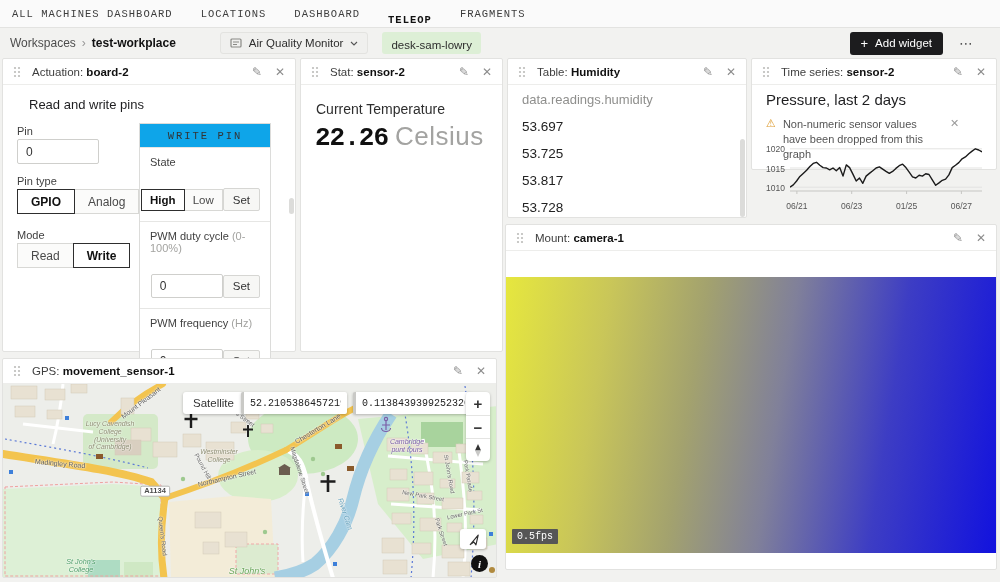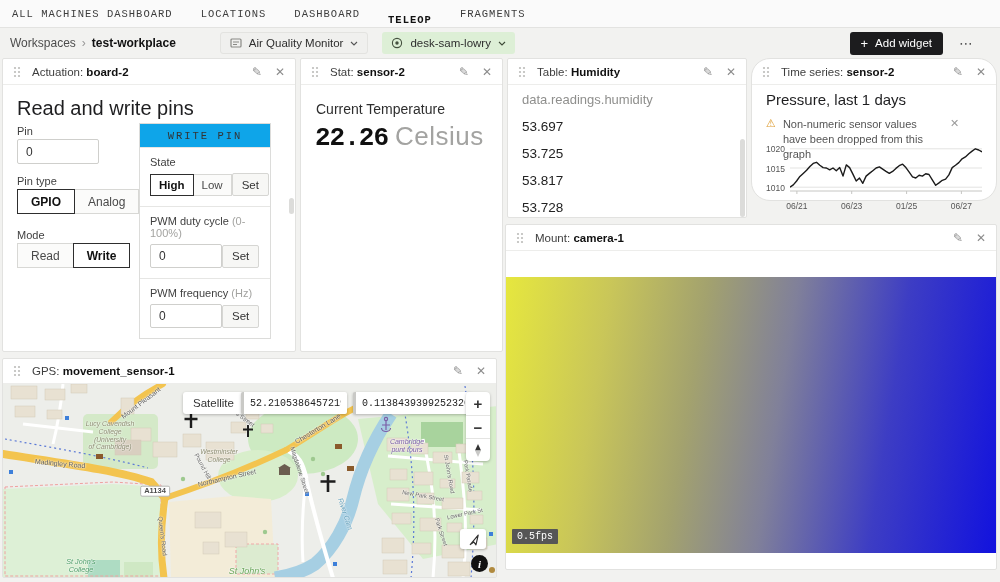--- a/index.html
+++ b/index.html
@@ -17,59 +17,59 @@
 
   
   .toolbar { position:absolute; left:0; top:28px; width:1000px; height:30px;
     display:flex; align-items:center; padding:0 14px 0 10px; }
   .crumb { font-size:12px; color:#4c4c4c; display:flex; align-items:center; gap:6px; }
   .crumb b { color:#111; }
   .crumb .sep { color:#999; }
   .selector { height:22px; display:flex; align-items:center; gap:7px; padding:0 9px;
     border-radius:3px; font-size:11.5px; color:#2e2e2e; cursor:pointer; }
   .selector.part { background:#f0f0ee; border:1px solid #e3e3e0; margin-left:44px; }
-  .selector.machine { background:#ddefd6; margin-left:14px; }
+  .selector.machine { background:#ddefd6; margin-left:14px;flex-direction:column; }
   .chev { width:8px; height:5px; }
   .addwidget { margin-left:auto; height:23px; background:#1c1c1e; color:#fff; border:none;
     border-radius:3px; font-size:11.5px; display:flex; align-items:center; gap:7px;
     padding:0 11px; cursor:pointer; font-family:"Liberation Sans",sans-serif; }
   .addwidget .plus { font-size:13px; line-height:1; }
   .overflow { color:#555; font-size:14px; margin:0 12px 0 16px; letter-spacing:1px; cursor:pointer; }
 
   
   .widget { position:absolute; background:#fff; border:1px solid #e2e2e0; border-radius:2px; }
   .whead { height:26px; display:flex; align-items:center; padding:0 10px;
     border-bottom:1px solid #ededeb; }
   .drag { margin-right:11px; cursor:grab; display:flex; }
   .wtitle { font-size:11.5px; color:#3e3e3e; }
   .wtitle b { color:#101010; }
   .whead .sp { flex:1; }
   .hicon { color:#8c8c8c; font-size:12px; margin-left:13px; cursor:pointer; line-height:1; }
 
   .vthumb { position:absolute; width:5px; background:#dcdcda; border-radius:3px; }
 
   
-  .sect-h { font-size:20px; font-weight:500; color:#1e1e20; }
+  .sect-h { font-size:13px; font-weight:500; color:#1e1e20;margin-left:12px; }
   .flabel { font-size:11px; color:#3f3f3f; }
   .flabel .hint { color:#a3a3a0; }
   .tinput { height:25px; border:1px solid #cfcfcc; border-radius:2px; background:#fff;
     font-size:12px; color:#333; padding:0 8px; width:82px; font-family:"Liberation Sans",sans-serif; }
   .seg { display:flex; }
   .seg .opt { height:25px; display:flex; align-items:center; padding:0 13px; font-size:12px;
     color:#4a4a4a; background:#fbfbfa; border:1px solid #d8d8d5; cursor:pointer; }
   .seg .opt + .opt { margin-left:-1px; }
   .seg .opt.sel { background:#fff; border:1px solid #2e2e2e; color:#111; font-weight:bold; z-index:1; }
   .setbtn { height:25px; padding:0 11px; background:#f7f7f5; border:1px solid #d6d6d3;
     border-radius:2px; font-size:11.5px; color:#333; cursor:pointer; font-family:"Liberation Sans",sans-serif; }
   .wpin { position:absolute; left:136px; top:64px; width:132px; border:1px solid #dcdcda; background:#fff; }
   .wpin-h { text-align:center; font-family:"Liberation Mono", monospace; font-size:10.5px;
     letter-spacing:2px; color:#333; padding:6px 0 5px; border-bottom:1px solid #e6e6e4; background:#0ea5e9; }
   .wpin-s { padding:8px 10px 10px; }
   .wpin-s + .wpin-s { border-top:1px solid #e6e6e4; }
-  .wrow { display:flex; align-items:center; justify-content:flex-start; margin-top:5px; }
+  .wrow { display:flex; align-items:center; justify-content:flex-end; margin-top:20px; }
   .wpin .seg .opt { padding:0 8px; height:22px; font-size:11.5px; }
   .wpin .setbtn { height:23px; padding:0 9px; }
   .wpin .tinput { width:72px; height:24px; }
 
   
   .stat-label { position:absolute; left:15px; top:42px; font-size:14px; color:#2e2e2e; }
   .stat-row { position:absolute; left:14px; top:62px; display:flex; align-items:baseline; gap:7px; }
   .stat-val { font-family:"Liberation Mono", monospace; font-weight:bold; font-size:26px; color:#101010; letter-spacing:-1px; }
   .stat-unit { font-size:26px; color:#a3a3a1; font-weight:400; letter-spacing:0.5px; }
 
@@ -278,40 +278,40 @@
   <div class="tcol">data.readings.humidity</div>
   <div class="trows">
       <div class="trow">53.697</div>
       <div class="trow">53.725</div>
       <div class="trow">53.817</div>
       <div class="trow">53.728</div>
     </div>
   <div class="vthumb" style="right:1px;top:80px;height:78px;"></div>
 </div>
 
-<div class="widget" style="left:751px;top:58px;width:246px;height:143px;border-radius:19px;">
+<div class="widget" style="left:751px;top:58px;width:246px;height:112px;">
   <div class="whead">
     <span class="drag">
         <svg width="8" height="12" viewBox="0 0 8 12">
           <g fill="#bcbcba">
             <circle cx="2" cy="2" r="1.1"></circle>
             <circle cx="6" cy="2" r="1.1"></circle>
             <circle cx="2" cy="6" r="1.1"></circle>
             <circle cx="6" cy="6" r="1.1"></circle>
             <circle cx="2" cy="10" r="1.1"></circle>
             <circle cx="6" cy="10" r="1.1"></circle>
           </g>
         </svg>
       </span>
     <span class="wtitle"><span>Time series:</span> <b>sensor-2</b></span>
     <span class="sp"></span>
     <span class="hicon icon">✎</span>
     <span class="hicon icon">✕</span>
   </div>
-  <div class="ts-title">Pressure, last 1 days</div>
+  <div class="ts-title">Pressure, last 2 days</div>
   <div class="ts-warn">
     <span class="warn-ic icon">⚠</span>
     <span class="warn-tx">Non-numeric sensor values have been dropped from this graph</span>
     <span class="warn-x icon">✕</span>
   </div>
   <div class="chart">
     <div class="ylabels">
         <span style="top: 37.6667px;">1010</span>
         <span style="top: 18.5px;">1015</span>
         <span style="top: -0.666667px;">1020</span>

